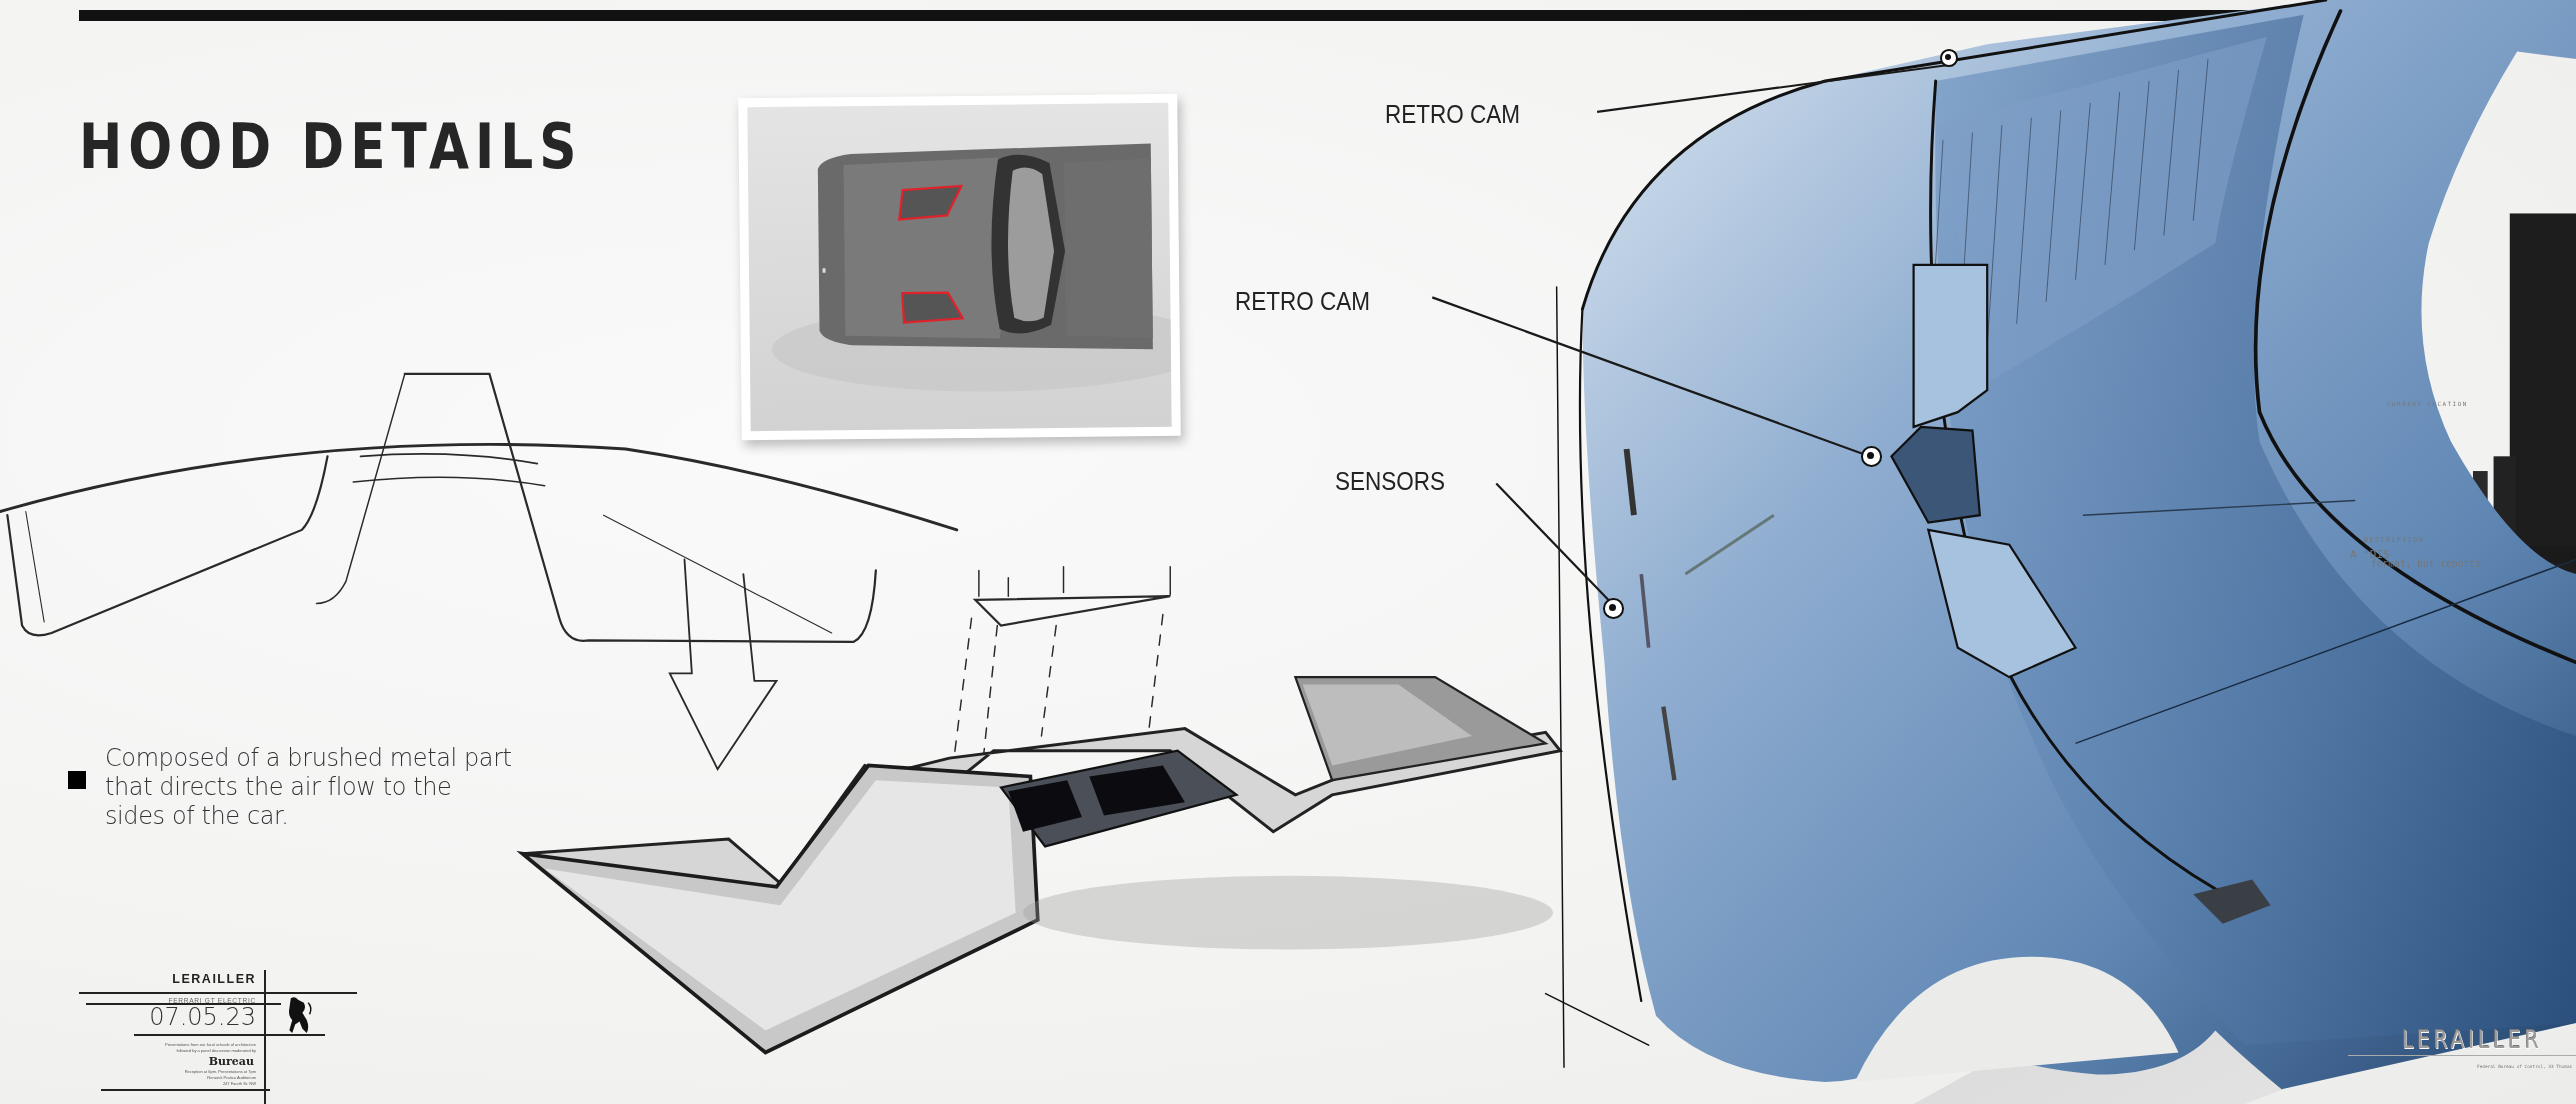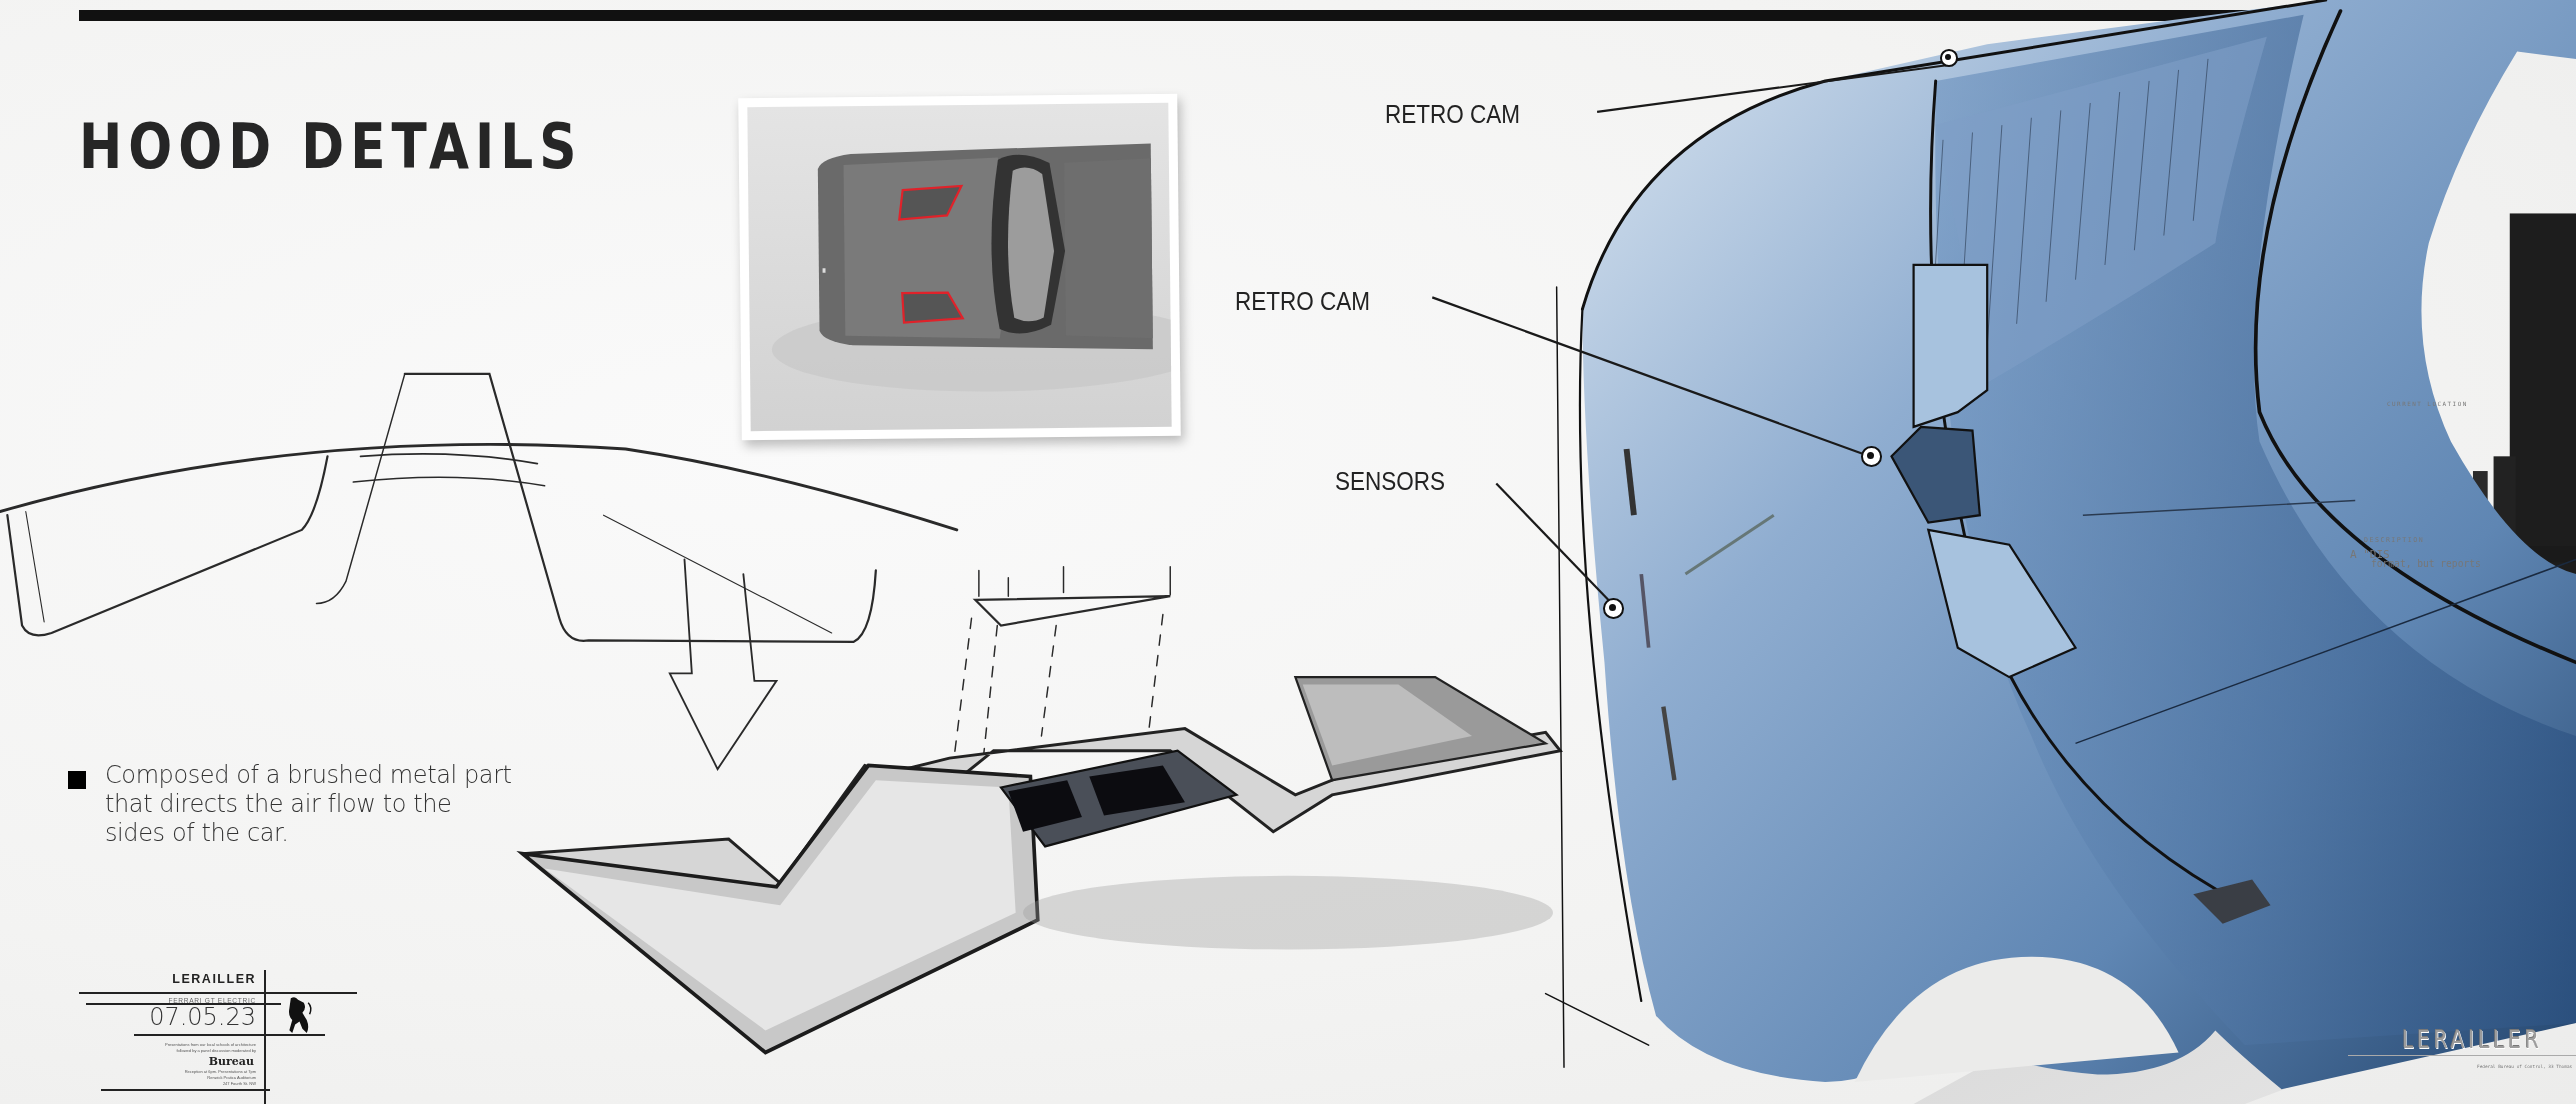--- a/index.html
+++ b/index.html
@@ -30,21 +30,21 @@
     transform: rotate(-0.6deg);
   }
   .photo-inner {
     width: 100%; height: 100%; background: linear-gradient(180deg,#e4e4e4,#d2d2d2);
     position: relative; overflow: hidden;
   }
   .bullet {
     position: absolute; left: 68px; top: 771px; width: 17.7px; height: 17.7px; background: #000;
   }
   .desc {
-    position: absolute; left: 105px; top: 761px; width: 412px;
+    position: absolute; left: 105px; top: 744px; width: 412px;
     font-family: "DejaVu Sans", sans-serif; font-weight: 200;
     font-size: 24px; line-height: 29px; color: #333; letter-spacing: -0.4px;
   }
   .label {
     position: absolute; font-family: "Liberation Sans", sans-serif;
     font-size: 25px; color: #222; letter-spacing: 0px;
     transform: scaleX(0.9); transform-origin: left top;
   }
   .info { position: absolute; left: 79px; top: 957px; width: 280px; height: 147px; }
   .info .orch { position: absolute; right: 103px; top: 14.7px; font-weight: bold; font-size: 12.5px; letter-spacing: 1.5px; }

